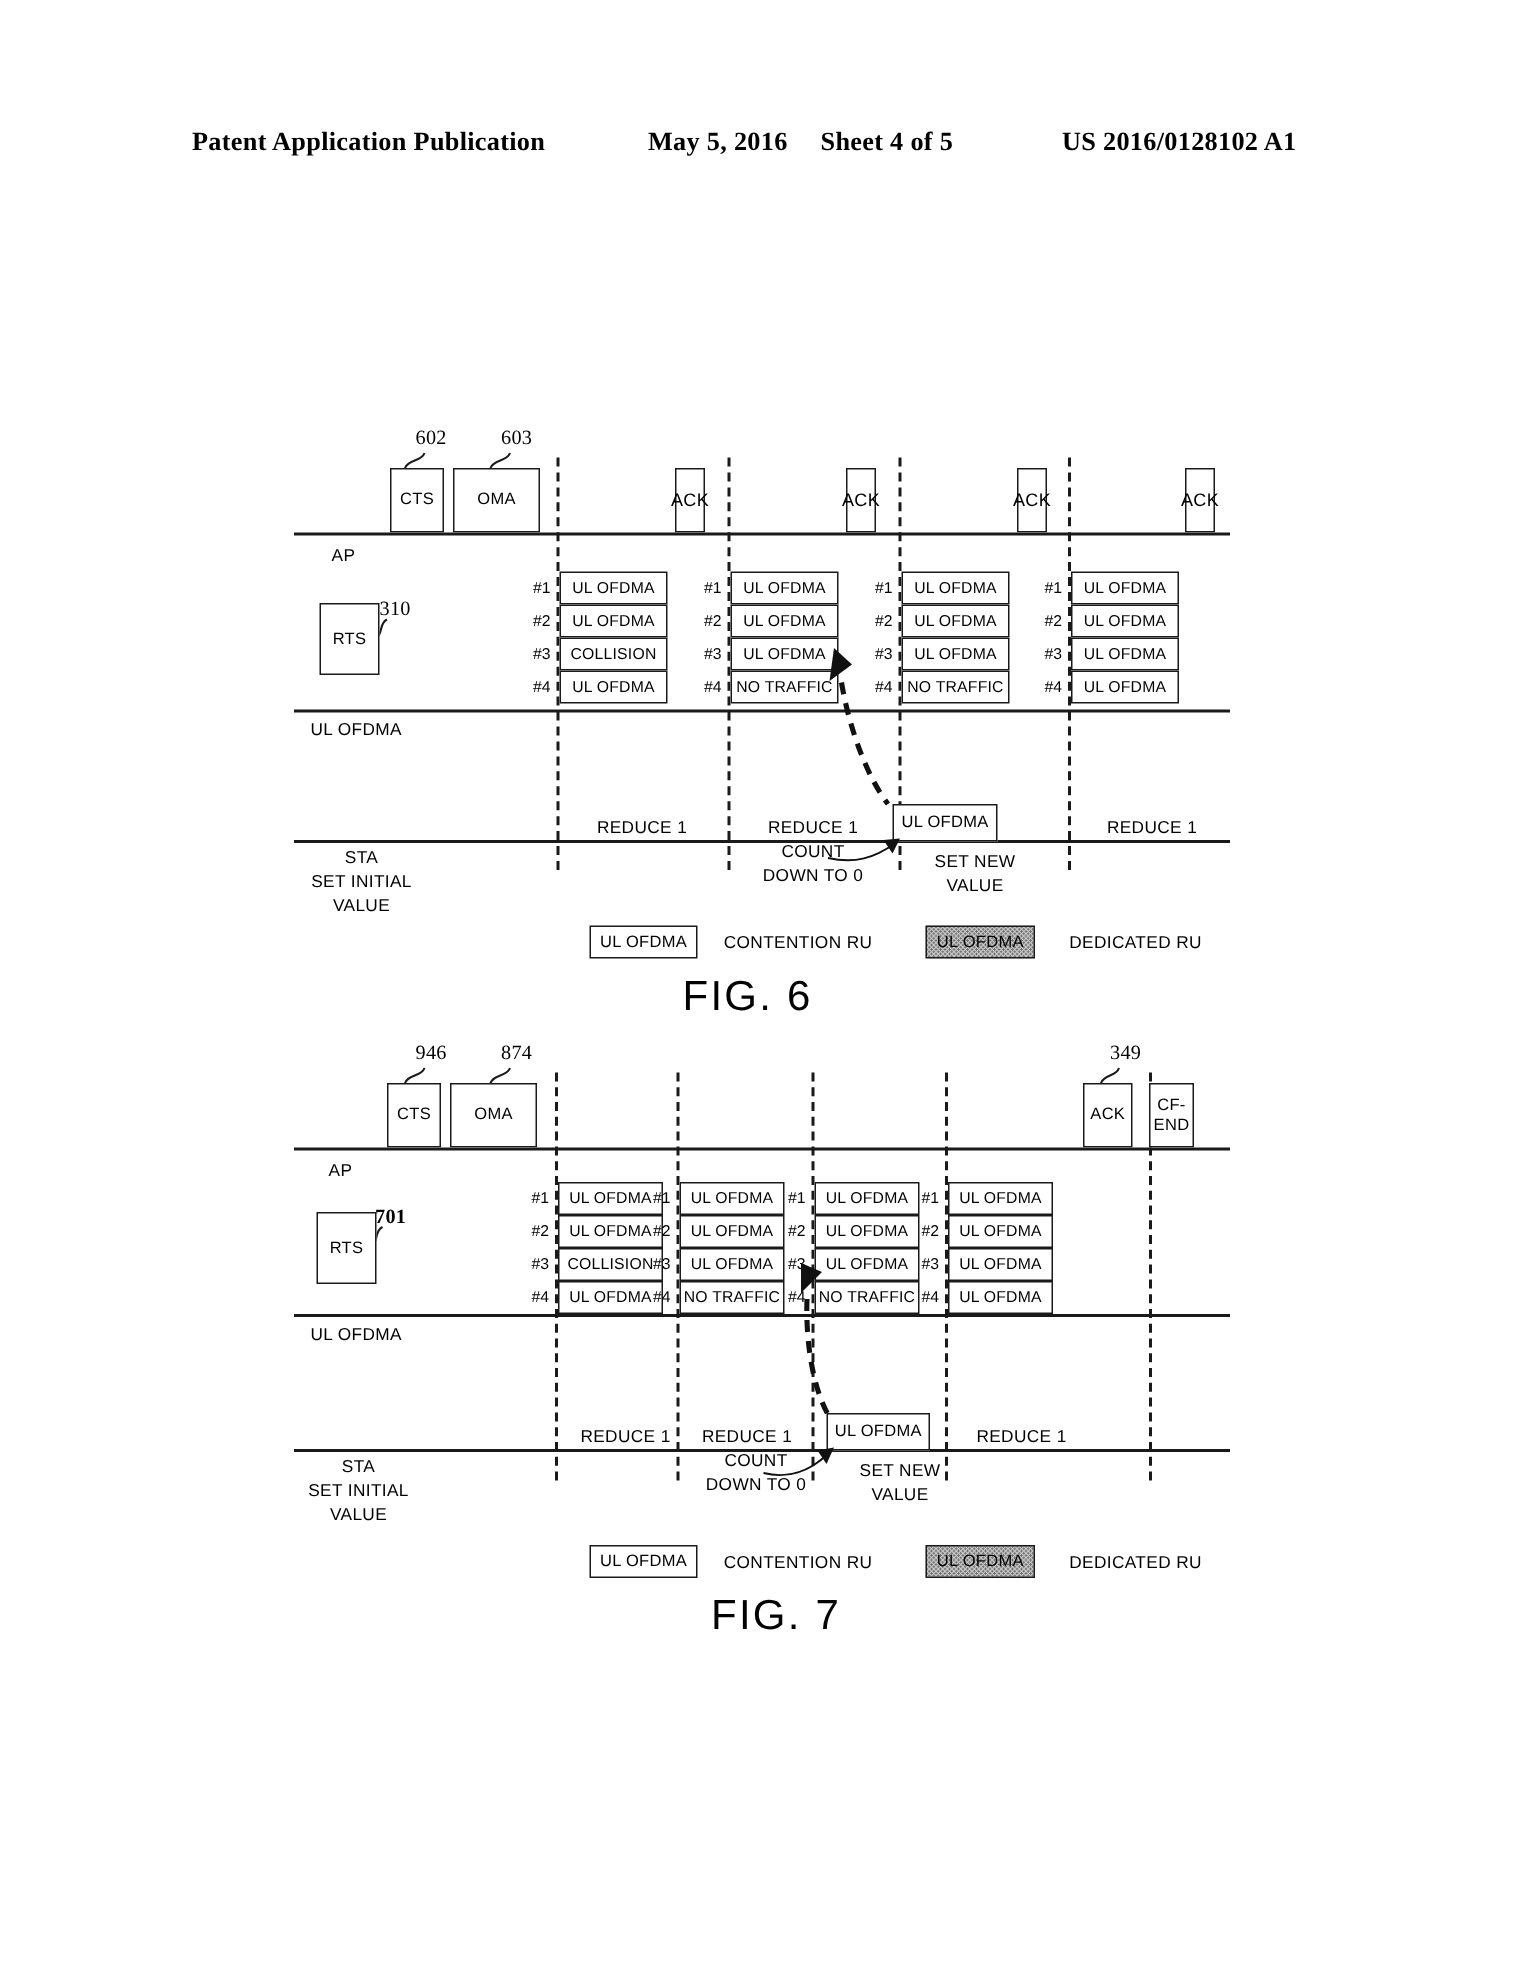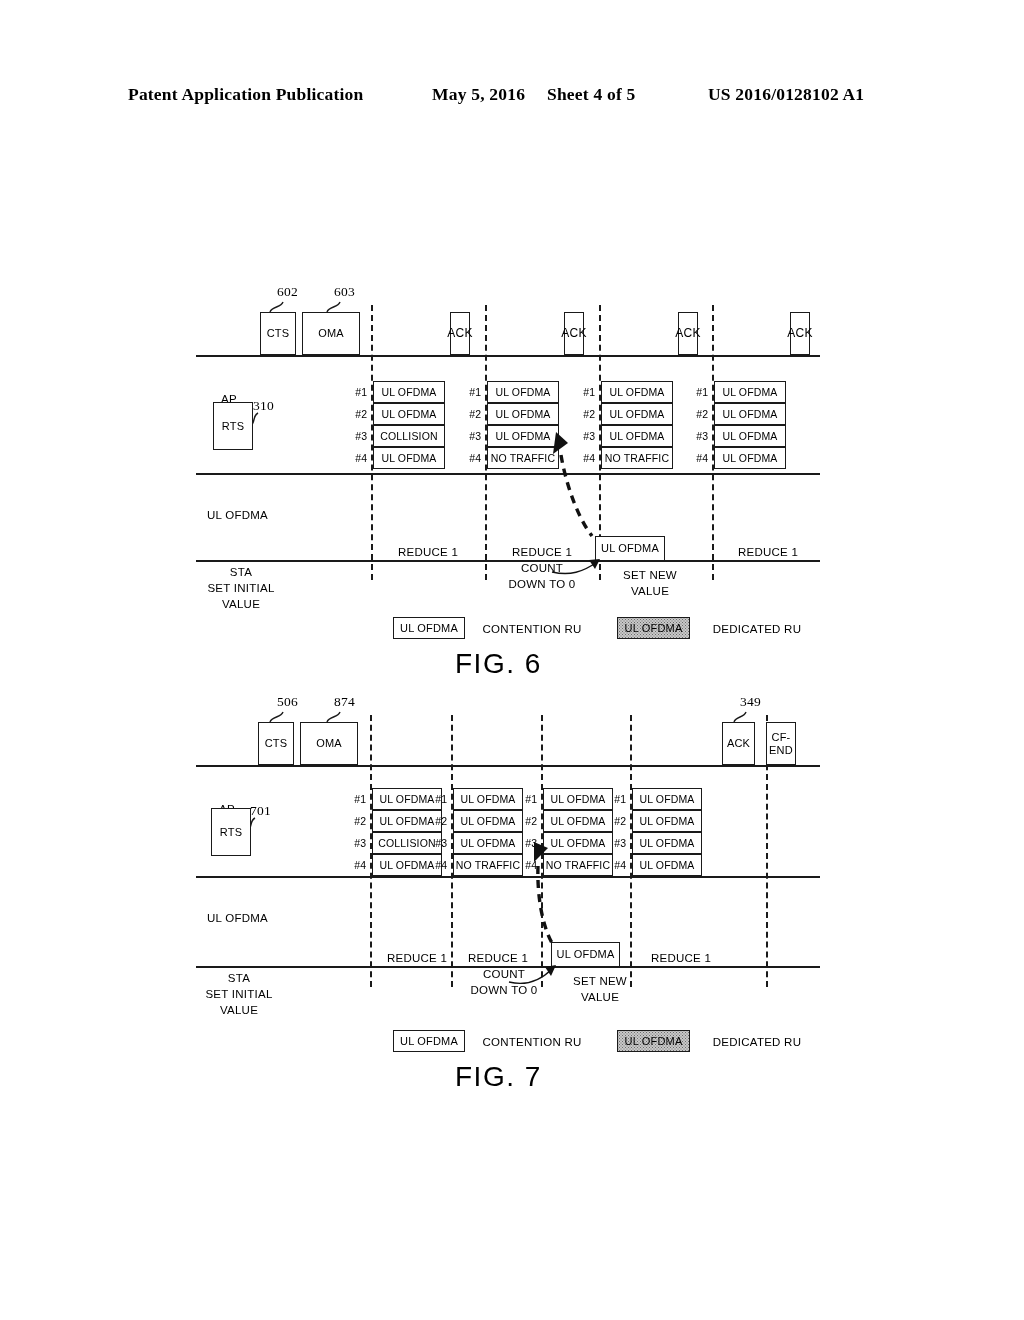--- a/index.html
+++ b/index.html
@@ -105,21 +105,21 @@
     white-space: nowrap;
   }
   .txt {
     position: absolute;
     font-size: 11.5px;
     letter-spacing: 0.25px;
     white-space: pre-line;
     text-align: center;
     line-height: 1.38;
   }
-  .txt.left { text-align: left; margin-top: 28px; }
+  .txt.left { text-align: left; }
   .refnum {
     position: absolute;
     font-family: "Liberation Serif", serif;
     font-size: 13.5px;
     letter-spacing: 0.2px;
     white-space: nowrap;
   }
   svg.overlay {
     position: absolute;
     left: 0;
@@ -295,24 +295,24 @@
   <div class="hline" style="left:196px; top:75px;  width:624px;"></div>
   <div class="hline" style="left:196px; top:186px; width:624px;"></div>
   <div class="hline" style="left:196px; top:276px; width:624px;"></div>
 
   <div class="vdash" style="left:370px; top:25px; height:272px;"></div>
   <div class="vdash" style="left:451px; top:25px; height:272px;"></div>
   <div class="vdash" style="left:541px; top:25px; height:272px;"></div>
   <div class="vdash" style="left:630px; top:25px; height:272px;"></div>
   <div class="vdash" style="left:766px; top:25px; height:272px;"></div>
 
-  <span class="refnum" style="left:277px; top:4px;">506</span>
+  <span class="refnum" style="left:277px; top:4px;">946</span>
   <span class="refnum" style="left:334px; top:4px;">874</span>
   <span class="refnum" style="left:740px; top:4px;">349</span>
-  <span class="refnum" style="left:250px; top:113px;">701</span>
+  <span class="refnum" style="left:250px; top:113px;font-weight:bold;">701</span>
 
   <svg class="overlay" width="1024" height="420">
     <path d="M283,22 C281,28 272,26 270,32" fill="none" stroke="#1a1a1a" stroke-width="1.4"></path>
     <path d="M340,22 C338,28 329,26 327,32" fill="none" stroke="#1a1a1a" stroke-width="1.4"></path>
     <path d="M746,22 C744,28 736,26 734,32" fill="none" stroke="#1a1a1a" stroke-width="1.4"></path>
     <path d="M255,128 C249,131 253,138 247,141" fill="none" stroke="#1a1a1a" stroke-width="1.4"></path>
   </svg>
 
   <div class="box" style="left:258px; top:32px; width:36px; height:43px;">
     <span class="lbl">CTS</span>
@@ -429,14 +429,14 @@
 
   <div class="box" style="left:393px; top:340px; width:72px; height:22px;">
     <span class="lbl">UL OFDMA</span>
   </div>
   <span class="txt" style="left:472px; top:345px; width:120px;">CONTENTION RU</span>
   <div class="box shaded" style="left:617px; top:340px; width:73px; height:22px;">
     <span class="lbl">UL OFDMA</span>
   </div>
   <span class="txt" style="left:697px; top:345px; width:120px;">DEDICATED RU</span>
 
-  <span class="fig-caption" style="left:455px; top:371px;">FIG. 7</span>
+  <span class="fig-caption" style="left:474px; top:371px;">FIG. 7</span>
 </div>
 
 </body></html>

